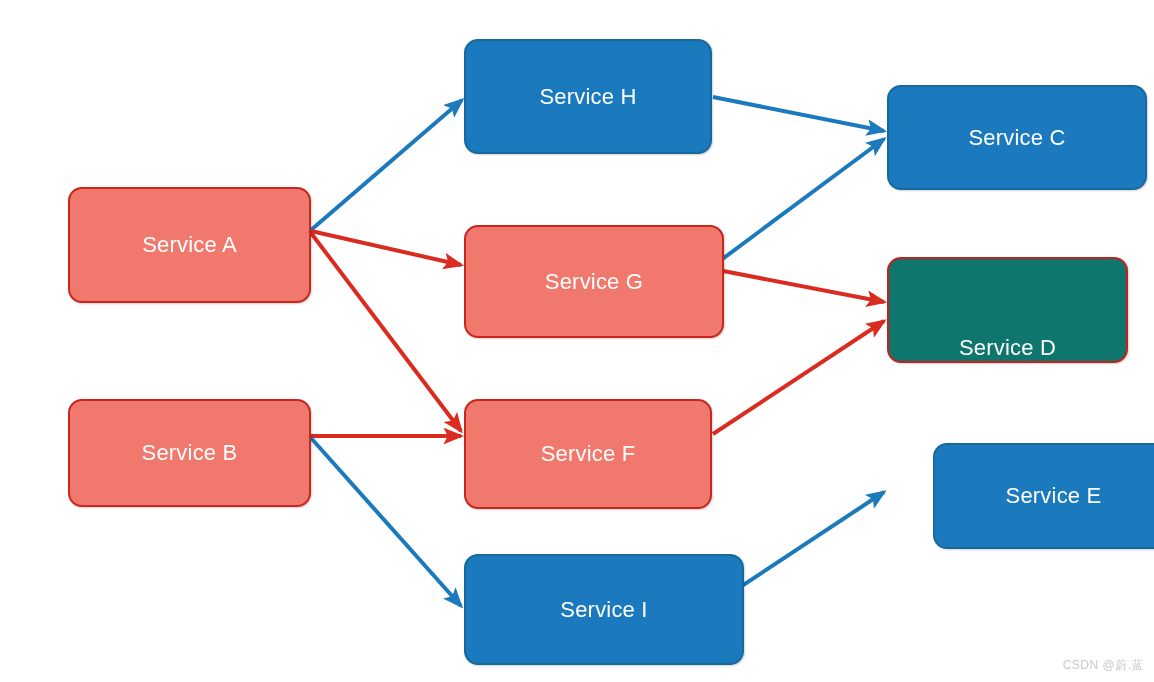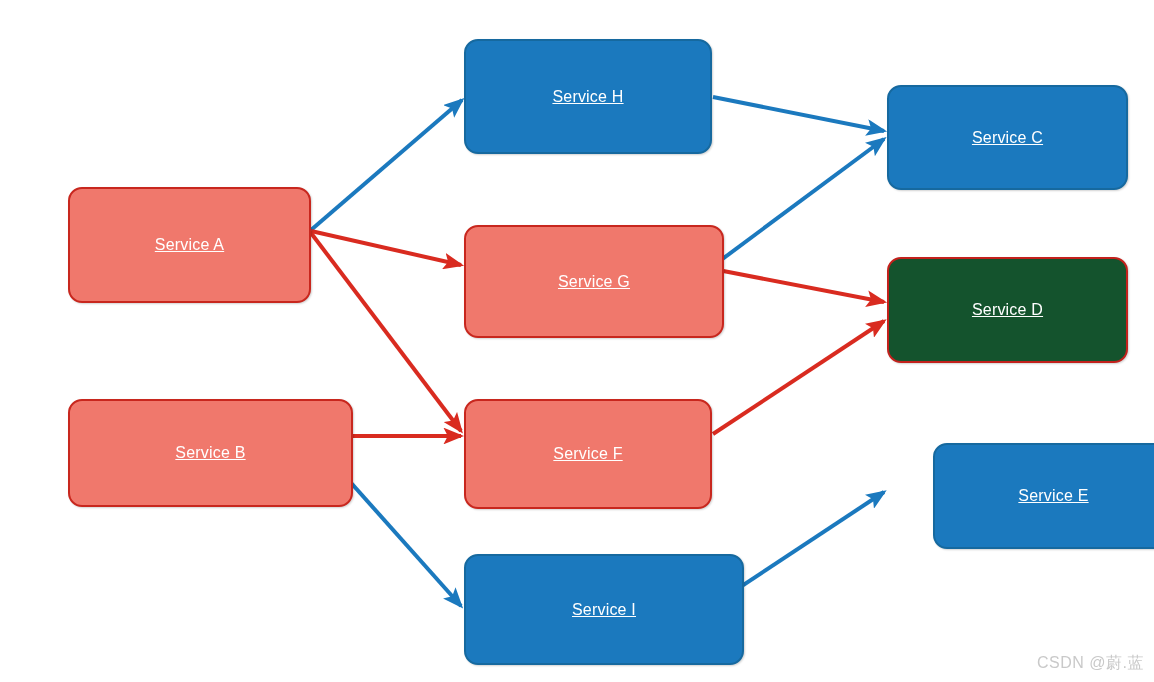--- a/index.html
+++ b/index.html
@@ -32,45 +32,45 @@
     justify-content: center;
     border-radius: 14px;
     border-style: solid;
     border-width: 2px;
     color: #ffffff;
     text-align: center;
     z-index: 2;
     box-shadow: 1px 1px 2px rgba(0,0,0,0.18);
   }
   .node-label {
-    font-size: 16px;
+    font-size: 22px;
     font-weight: 400;
     letter-spacing: 0.2px;
     color: #ffffff;
     pointer-events: none;
-    text-decoration: underline;
   }
   .node.salmon {
     background: #f0786c;
     border-color: #c8271e;
     margin-top: 15px;
   }
   .node.blue {
     background: #1b79be;
     border-color: #16699f;
   }
   .node.red {
-    background: #14532d;
+    background: #0f766e;
     border-color: #c3211c;
+    align-items: flex-end;
   }
   #watermark {
     position: absolute;
     right: 10px;
     bottom: 8px;
-    font-size: 16px;
+    font-size: 12px;
     color: #c9c9c9;
     letter-spacing: 0.5px;
     z-index: 3;
     user-select: none;
   }
 </style>
 </head>
 <body>
 
 <div id="canvas">
@@ -95,36 +95,36 @@
         <line x1="713" y1="269" x2="884" y2="302" stroke="#d92b20" stroke-width="4" stroke-linecap="butt" marker-end="url(#arrow-red)"></line>
         <line x1="713" y1="434" x2="884" y2="321" stroke="#d92b20" stroke-width="4" stroke-linecap="butt" marker-end="url(#arrow-red)"></line>
         <line x1="713" y1="605" x2="884" y2="492" stroke="#1b79be" stroke-width="4" stroke-linecap="butt" marker-end="url(#arrow-blue)"></line>
       </g>
   </svg>
 
   <div id="nodes-group">
       <div class="node salmon" style="left: 68px; top: 172px; width: 243px; height: 116px;">
         <span class="node-label">Service A</span>
       </div>
-      <div class="node salmon" style="left: 68px; top: 384px; width: 285px; height: 108px;">
+      <div class="node salmon" style="left: 68px; top: 384px; width: 243px; height: 108px;">
         <span class="node-label">Service B</span>
       </div>
       <div class="node blue" style="left: 464px; top: 39px; width: 248px; height: 115px;">
         <span class="node-label">Service H</span>
       </div>
       <div class="node salmon" style="left: 464px; top: 210px; width: 260px; height: 113px;">
         <span class="node-label">Service G</span>
       </div>
       <div class="node salmon" style="left: 464px; top: 384px; width: 248px; height: 110px;">
         <span class="node-label">Service F</span>
       </div>
       <div class="node blue" style="left: 464px; top: 554px; width: 280px; height: 111px;">
         <span class="node-label">Service I</span>
       </div>
-      <div class="node blue" style="left: 887px; top: 85px; width: 241px; height: 105px;">
+      <div class="node blue" style="left: 887px; top: 85px; width: 260px; height: 105px;">
         <span class="node-label">Service C</span>
       </div>
       <div class="node red" style="left: 887px; top: 257px; width: 241px; height: 106px;">
         <span class="node-label">Service D</span>
       </div>
       <div class="node blue" style="left: 933px; top: 443px; width: 241px; height: 106px;">
         <span class="node-label">Service E</span>
       </div>
     </div>
 

